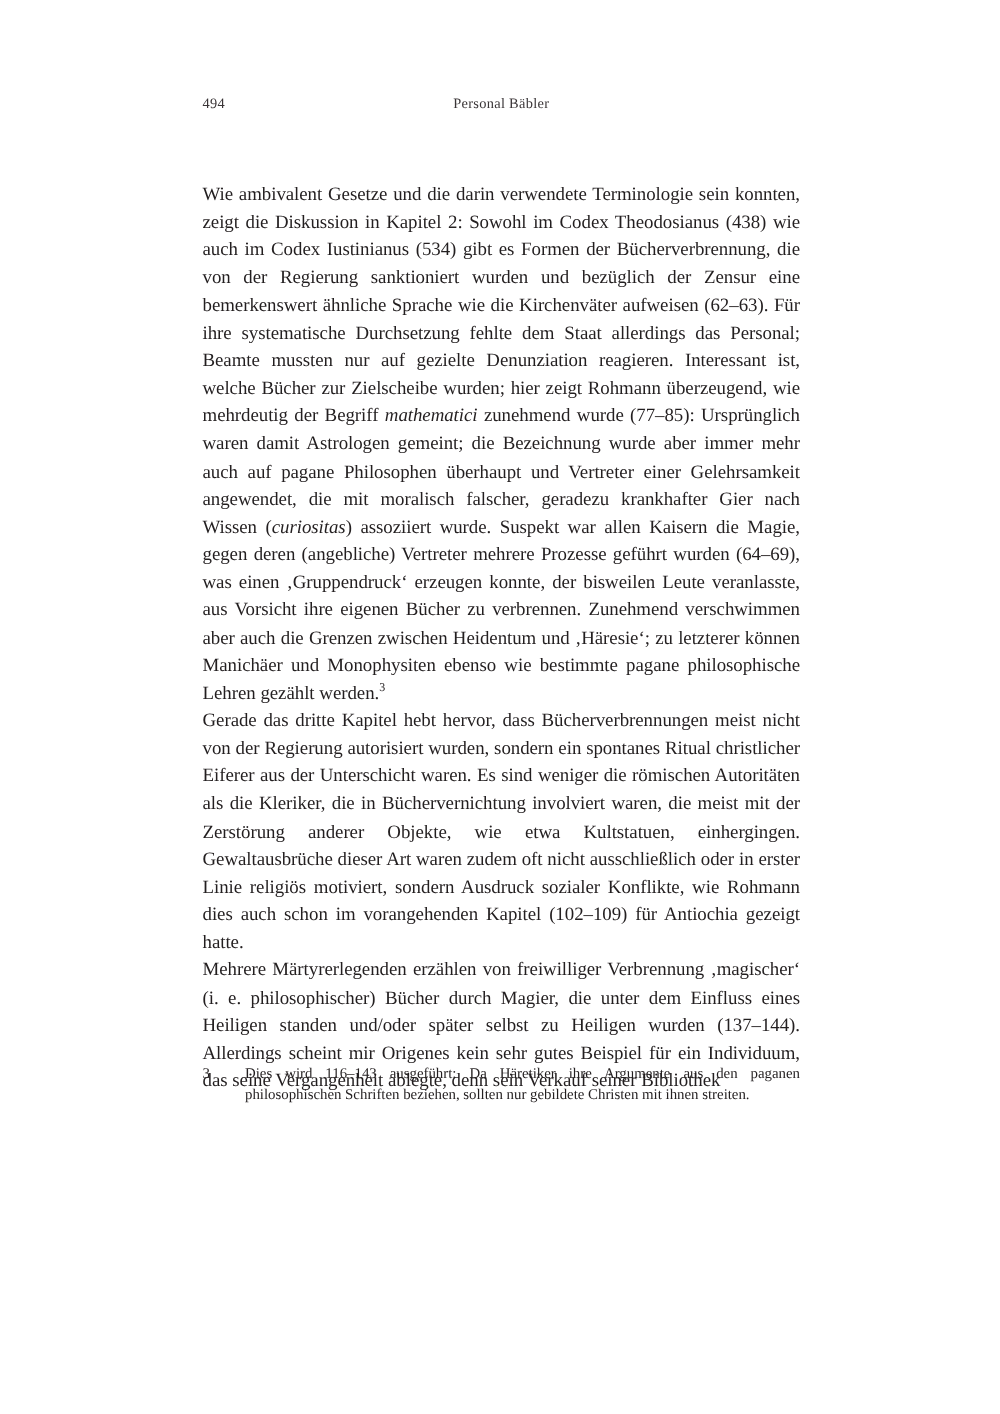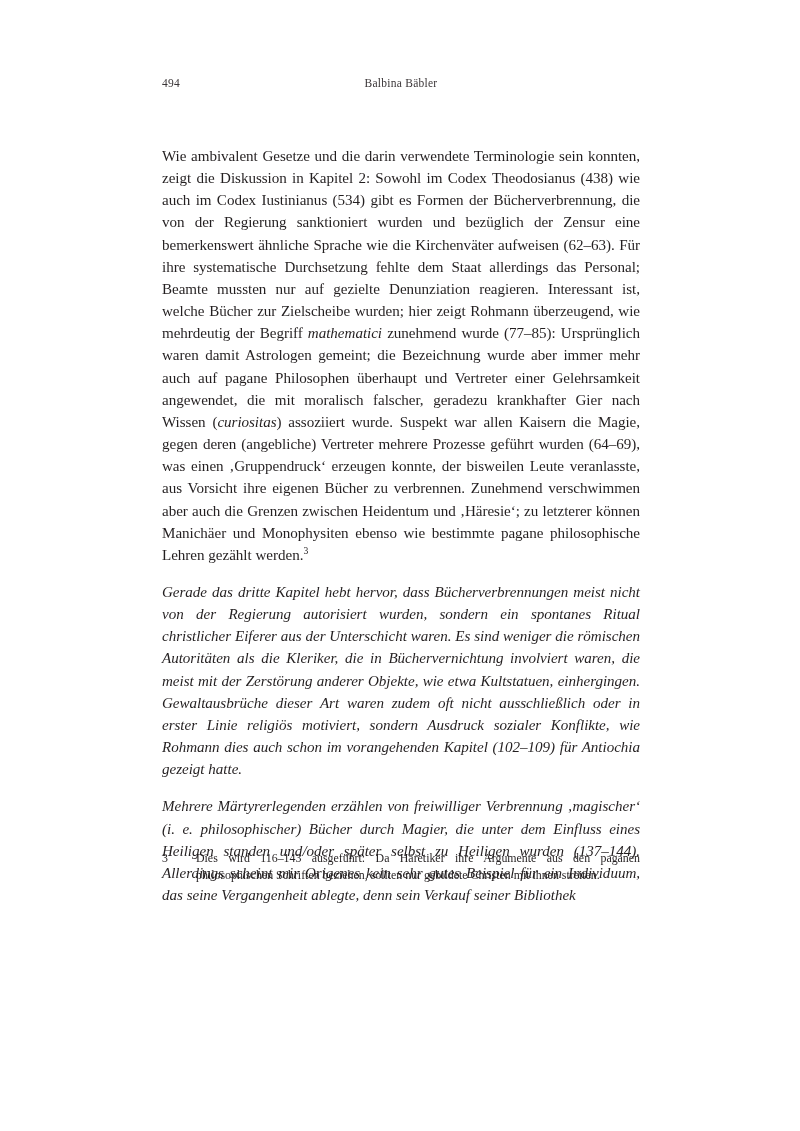--- a/index.html
+++ b/index.html
@@ -66,22 +66,21 @@
     margin: 0 0 0 0;
     font-size: 15.1px;
     line-height: 22.15px;
     text-align: justify;
     text-justify: inter-word;
     hyphens: manual;
     letter-spacing: -0.04px;
     word-spacing: 0.1px;
   }
   .para + .para {
-    margin-top: 15px;
-    font-style: italic;
+    margin-top: 0;
   }
   .para i, .para em {
   }
   sup.fn {
     font-size: 9.6px;
     vertical-align: super;
     line-height: 0;
     letter-spacing: 0;
   }
 
@@ -110,21 +109,21 @@
     text-align: left;
   }
 </style>
 </head>
 <body>
 
 <div class="page">
 
   <div class="running-head">
     <span class="folio">494</span>
-    <span class="head-author">Balbina Bäbler</span>
+    <span class="head-author">Personal Bäbler</span>
   </div>
 
   <div class="textblock" id="textblock">
       <div class="para"><span>Wie ambivalent Gesetze und die darin verwendete Terminologie sein konnten, zeigt die Diskussion in Kapitel 2: Sowohl im Codex Theodosianus (438) wie auch im Codex Iustinianus (534) gibt es Formen der Bücherverbrennung, die von der Regierung sanktioniert wurden und bezüglich der Zensur eine bemerkenswert ähnliche Sprache wie die Kirchenväter aufweisen (62–63). Für ihre systematische Durchsetzung fehlte dem Staat allerdings das Personal; Beamte mussten nur auf gezielte Denunziation reagieren. Interessant ist, welche Bücher zur Zielscheibe wurden; hier zeigt Rohmann überzeugend, wie mehrdeutig der Begriff </span><i>mathematici</i><span> zunehmend wurde (77–85): Ursprünglich waren damit Astrologen gemeint; die Bezeichnung wurde aber immer mehr auch auf pagane Philosophen überhaupt und Vertreter einer Gelehrsamkeit angewendet, die mit moralisch falscher, geradezu krankhafter Gier nach Wissen (</span><i>curiositas</i><span>) assoziiert wurde. Suspekt war allen Kaisern die Magie, gegen deren (angebliche) Vertreter mehrere Prozesse geführt wurden (64–69), was einen ‚Gruppendruck‘ erzeugen konnte, der bisweilen Leute veranlasste, aus Vorsicht ihre eigenen Bücher zu verbrennen. Zunehmend verschwimmen aber auch die Grenzen zwischen Heidentum und ‚Häresie‘; zu letzterer können Manichäer und Monophysiten ebenso wie bestimmte pagane philosophische Lehren gezählt werden.</span><sup class="fn">3</sup></div>
       <div class="para"><span>Gerade das dritte Kapitel hebt hervor, dass Bücherverbrennungen meist nicht von der Regierung autorisiert wurden, sondern ein spontanes Ritual christlicher Eiferer aus der Unterschicht waren. Es sind weniger die römischen Autoritäten als die Kleriker, die in Büchervernichtung involviert waren, die meist mit der Zerstörung anderer Objekte, wie etwa Kultstatuen, einhergingen. Gewaltausbrüche dieser Art waren zudem oft nicht ausschließlich oder in erster Linie religiös motiviert, sondern Ausdruck sozialer Konflikte, wie Rohmann dies auch schon im vorangehenden Kapitel (102–109) für Antiochia gezeigt hatte.</span></div>
       <div class="para"><span>Mehrere Märtyrerlegenden erzählen von freiwilliger Verbrennung ‚magischer‘ (i. e. philosophischer) Bücher durch Magier, die unter dem Einfluss eines Heiligen standen und/oder später selbst zu Heiligen wurden (137–144). Allerdings scheint mir Origenes kein sehr gutes Beispiel für ein Individuum, das seine Vergangenheit ablegte, denn sein Verkauf seiner Bibliothek</span></div>
     </div>
 
   <div class="footnotes" id="footnotes">
       <div class="footnote"><span class="fn-num">3</span><span>Dies wird 116–143 ausgeführt: Da Häretiker ihre Argumente aus den paganen philosophischen Schriften beziehen, sollten nur gebildete Christen mit ihnen streiten.</span></div>

